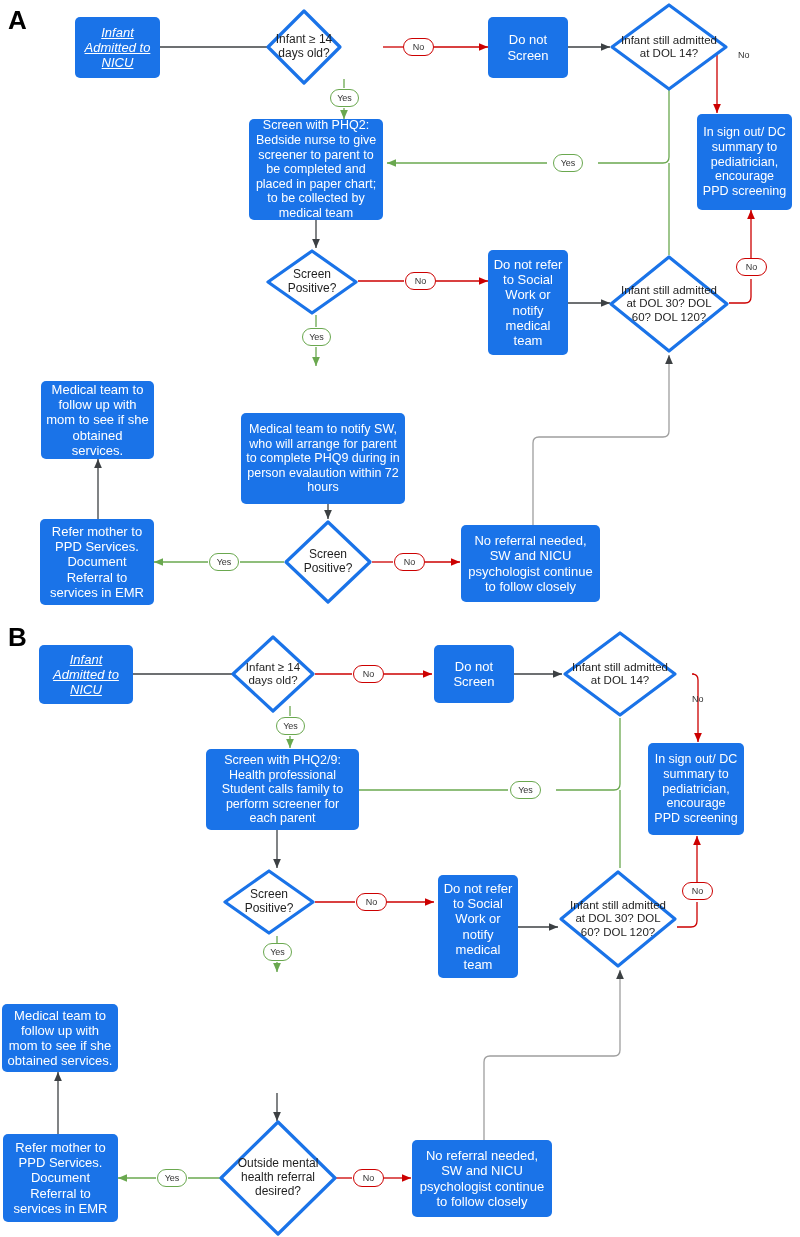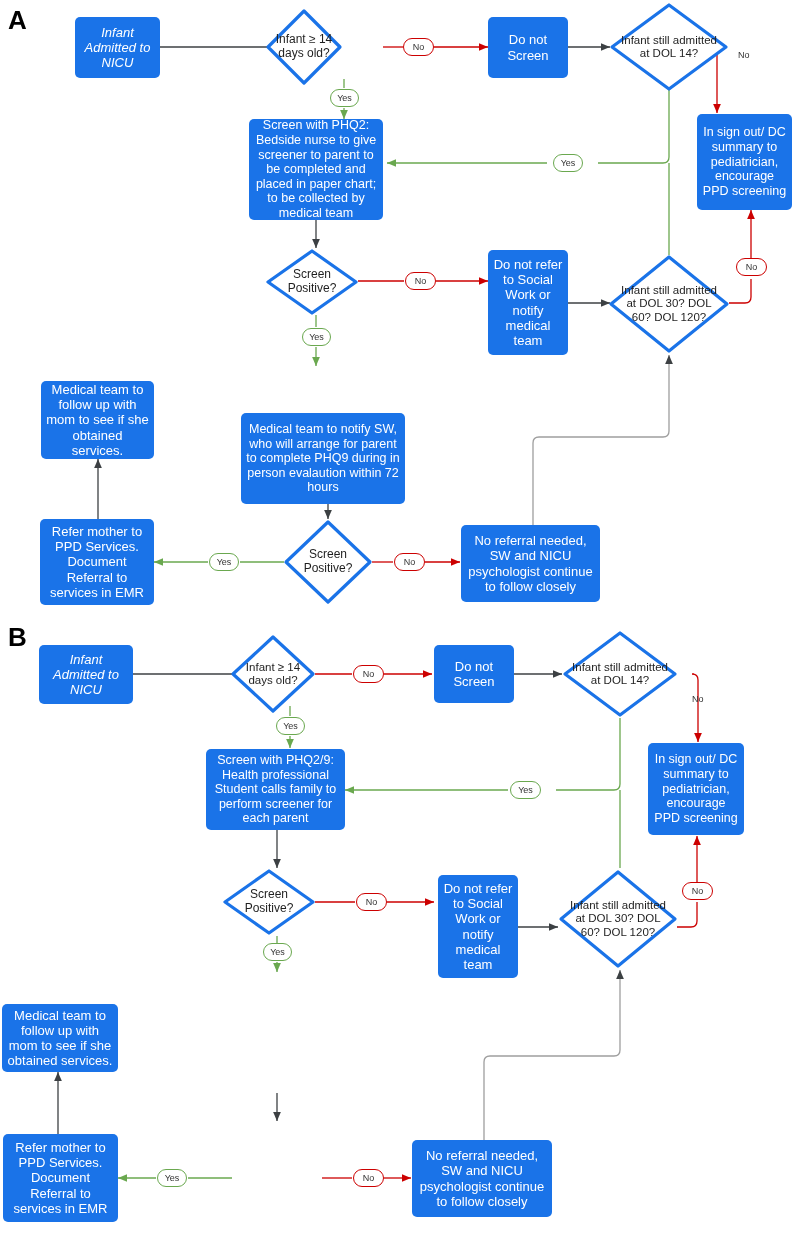--- a/index.html
+++ b/index.html
@@ -9,21 +9,21 @@
     position:absolute;font-weight:bold;font-size:26px;color:#000;
     font-family:"Liberation Sans",sans-serif;letter-spacing:0px;
   }
   svg.edges{position:absolute;left:0;top:0;width:800px;height:1237px;pointer-events:none;}
   .node{
     position:absolute;box-sizing:border-box;display:flex;align-items:center;
     justify-content:center;text-align:center;color:#ffffff;
     background:#1a73e8;border-radius:5px;
     font-size:13px;line-height:1.17;padding:3px 5px;
   }
-  .node.italic{font-style:italic;}
+  .node.italic{font-style:italic;text-decoration:underline;}
   .diamond{
     position:absolute;display:flex;align-items:center;justify-content:center;
     text-align:center;color:#1f1f1f;font-size:12px;line-height:1.15;
     background:transparent;
   }
   .diamond .dia-shape{
     position:absolute;left:0;top:0;width:100%;height:100%;
   }
   .diamond .dia-text{position:relative;z-index:2;width:86%;}
   .edge-label{
@@ -221,39 +221,45 @@
 
   <div class="diamond" style="left:562px;top:630px;width:116px;height:88px;font-size:11.5px;">
     <svg class="dia-shape" viewBox="0 0 116 88">
       <polygon points="58,3 113,44 58,85 3,44" fill="#ffffff" stroke="#1a73e8" stroke-width="3.2" stroke-linejoin="round"></polygon>
     </svg>
     <span class="dia-text">Infant still admitted at DOL 14?</span>
   </div>
 
   <div class="node" style="left:648px;top:743px;width:96px;height:92px;font-size:12.5px;">In sign out/ DC summary to pediatrician, encourage PPD screening</div>
 
-  <div class="node" style="left:206px;top:749px;width:139px;height:81px;font-size:12.5px;">Screen with PHQ2/9: Health professional Student calls family to perform screener for each parent</div>
+  <div class="node" style="left:206px;top:749px;width:153px;height:81px;font-size:12.5px;">Screen with PHQ2/9: Health professional Student calls family to perform screener for each parent</div>
 
   <div class="diamond" style="left:222px;top:868px;width:94px;height:68px;">
     <svg class="dia-shape" viewBox="0 0 94 68">
       <polygon points="47,3 91,34 47,65 3,34" fill="#ffffff" stroke="#1a73e8" stroke-width="3.2" stroke-linejoin="round"></polygon>
     </svg>
     <span class="dia-text">Screen Positive?</span>
   </div>
 
   <div class="node" style="left:438px;top:875px;width:80px;height:103px;">Do not refer to Social Work or notify medical team</div>
 
   <div class="diamond" style="left:558px;top:869px;width:120px;height:100px;font-size:11.5px;">
     <svg class="dia-shape" viewBox="0 0 120 100">
       <polygon points="60,3 117,50 60,97 3,50" fill="#ffffff" stroke="#1a73e8" stroke-width="3.2" stroke-linejoin="round"></polygon>
     </svg>
     <span class="dia-text">Infant still admitted at DOL 30? DOL 60? DOL 120?</span>
   </div>
 
 
+  <div class="diamond" style="left:218px;top:1119px;width:120px;height:118px;">
+    <svg class="dia-shape" viewBox="0 0 120 118">
+      <polygon points="60,3 117,59 60,115 3,59" fill="#ffffff" stroke="#1a73e8" stroke-width="3.2" stroke-linejoin="round"></polygon>
+    </svg>
+    <span class="dia-text">Outside mental health referral desired?</span>
+  </div>
 
   <div class="node" style="left:3px;top:1134px;width:115px;height:88px;">Refer mother to PPD Services. Document Referral to services in EMR</div>
 
   <div class="node" style="left:2px;top:1004px;width:116px;height:68px;">Medical team to follow up with mom to see if she obtained services.</div>
 
   <div class="node" style="left:412px;top:1140px;width:140px;height:77px;">No referral needed, SW and NICU psychologist continue to follow closely</div>
 
   <div class="edge-label no" style="left:353px;top:665px;width:31px;height:18px;">No</div>
   <div class="edge-label yes" style="left:276px;top:717px;width:29px;height:18px;">Yes</div>
   <div class="plain-label" style="left:692px;top:694px;">No</div>

